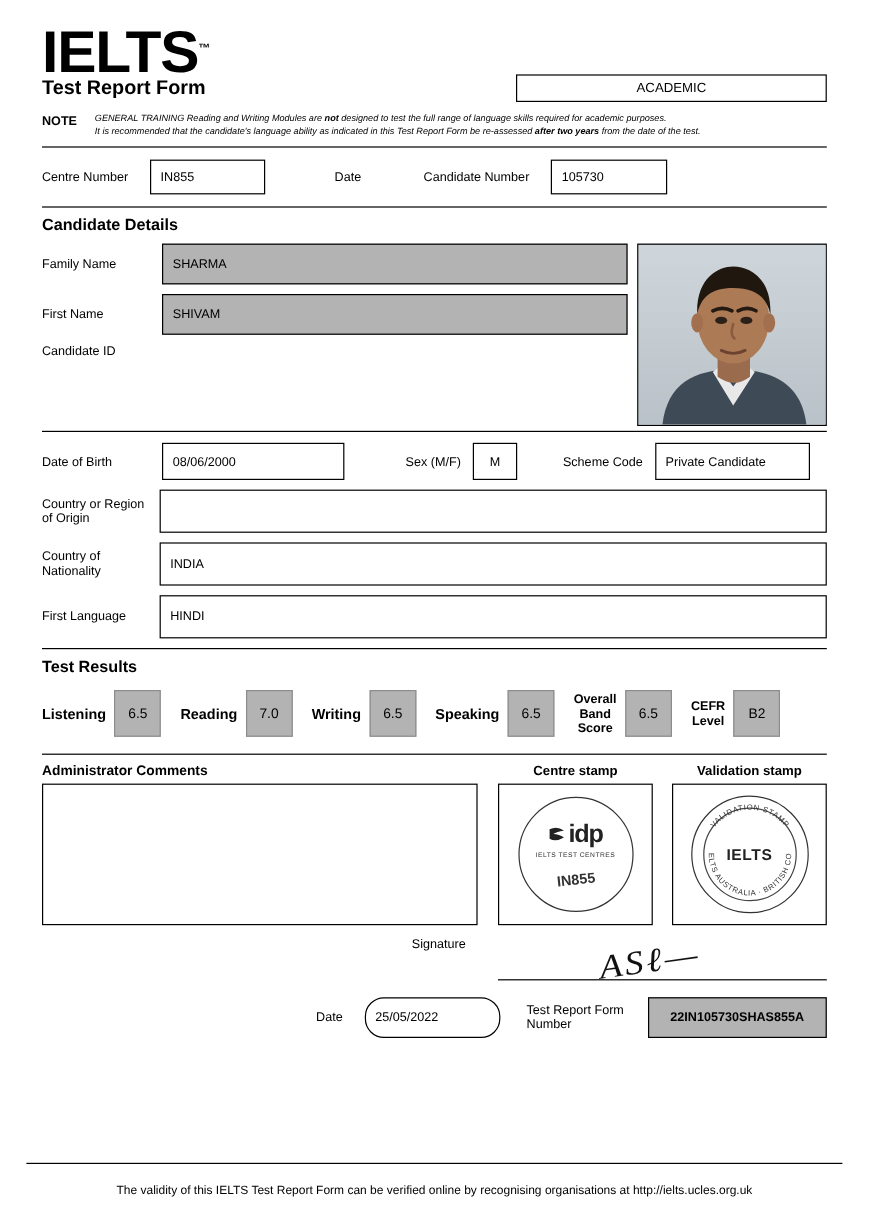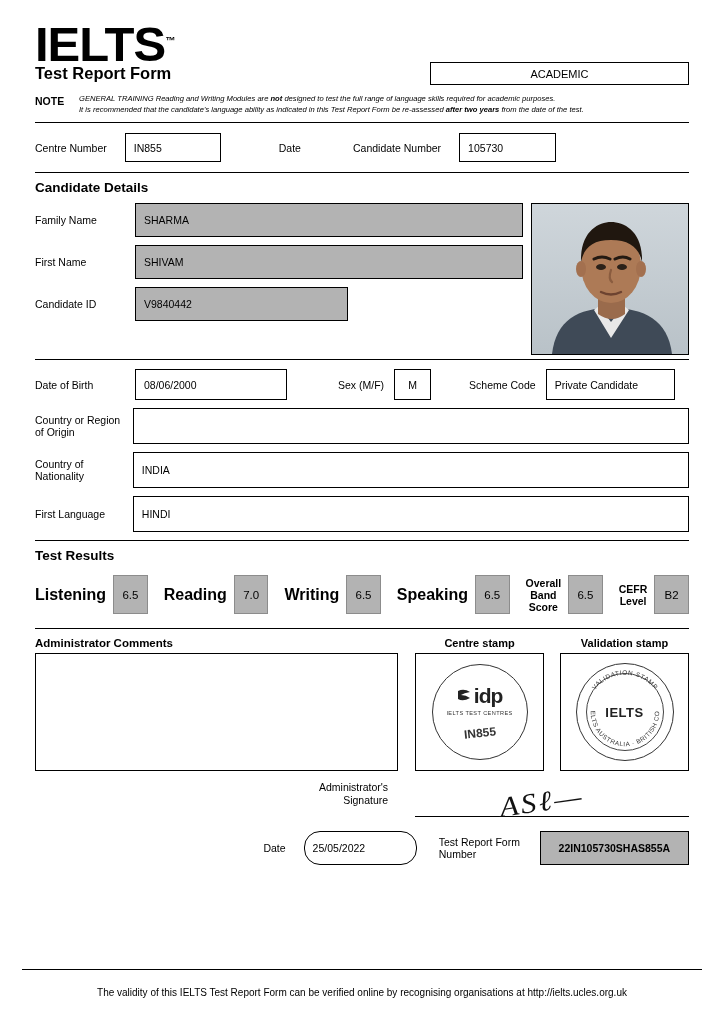--- a/index.html
+++ b/index.html
@@ -157,21 +157,21 @@
     line-height: 12px;
   }
 
   
   .results-row {
     display: flex;
     align-items: center;
     margin: 12px 0 14px 0;
   }
   .res-lbl {
-    font-size: 16px;
+    font-size: 12px;
     font-weight: bold;
     margin-right: 7px;
   }
   .res-lbl.small {
     font-size: 10.5px;
     line-height: 12px;
   }
   .score {
     width: 39px;
     height: 39px;
@@ -393,23 +393,20 @@
         </div>
       </div>
       <div class="cand-row">
         <div class="lbl">First Name</div>
         <div class="fieldbox grey" style="width:388px; height:34px;">
           <span>SHIVAM</span>
         </div>
       </div>
       <div class="cand-row">
         <div class="lbl">Candidate ID</div>
-        <div class="fieldbox grey" style="width:213px; height:34px;">
-          <span>V9840442</span>
-        </div>
       </div>
     </div>
 
     <div class="photo">
       <svg width="159" height="150" viewBox="0 0 159 150">
         <defs>
           <linearGradient id="bg" x1="0" y1="0" x2="0" y2="1">
             <stop offset="0%" stop-color="#cfd6db"></stop>
             <stop offset="100%" stop-color="#b9c2c8"></stop>
           </linearGradient>
@@ -565,21 +562,20 @@
             <div class="val-inner">
               <span class="val-word">IELTS</span>
             </div>
           </div>
         </div>
       </div>
     </div>
 
     <div class="sig-row">
       <div class="sig-label">
-        <div>Administrator's</div>
         <div>Signature</div>
       </div>
       <div class="sig-line">
         <span class="sig-mark">A S ℓ —</span>
       </div>
     </div>
 
     <div class="bottom-row">
       <div style="width:240px;"></div>
       <div class="lbl">Date</div>

